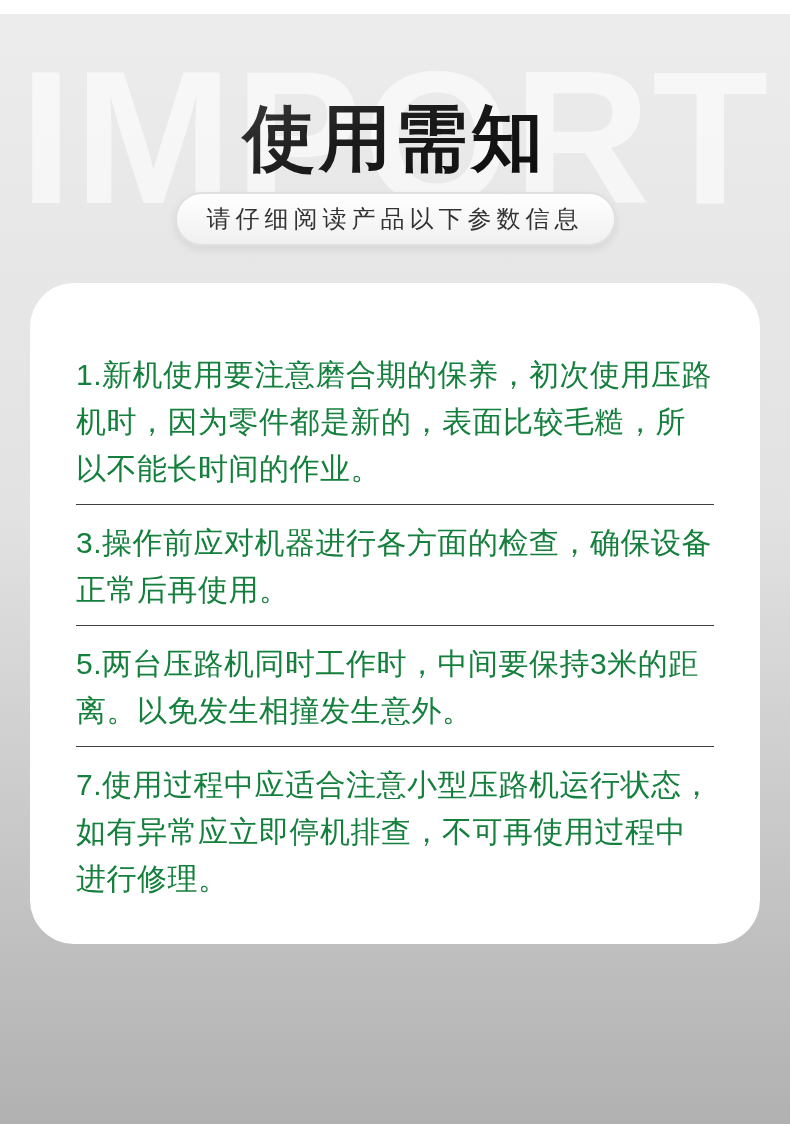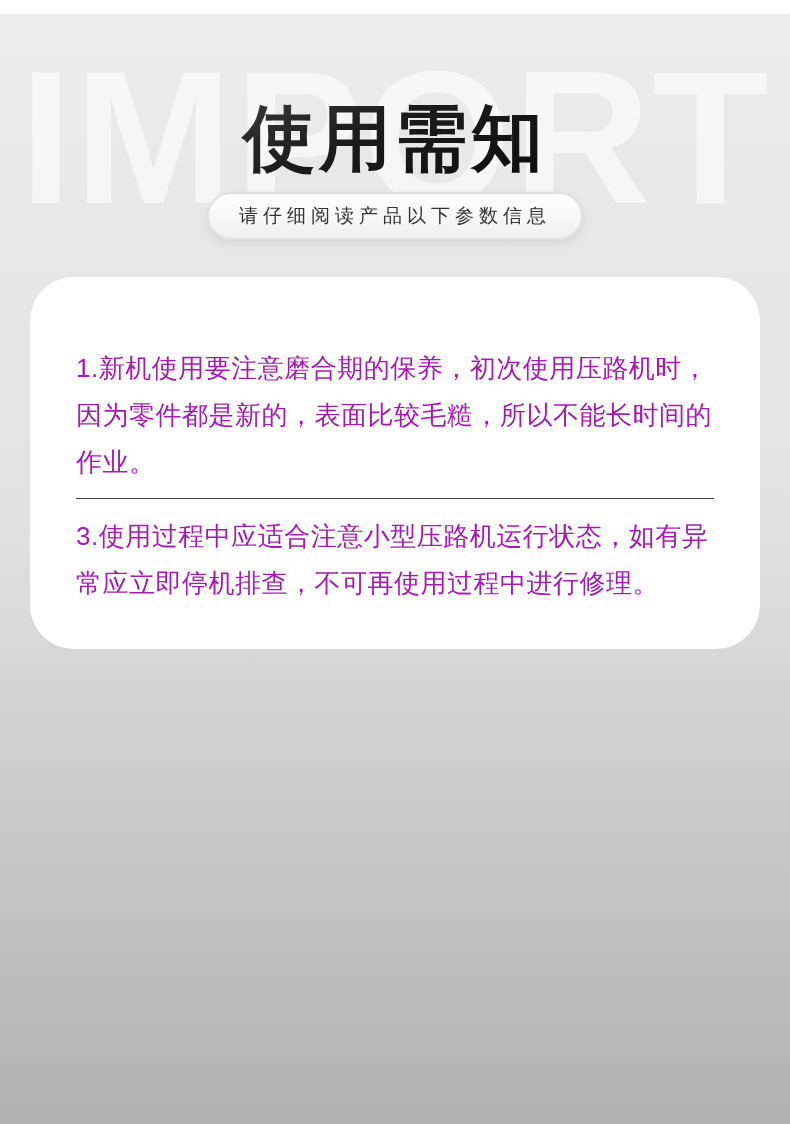--- a/index.html
+++ b/index.html
@@ -63,21 +63,21 @@
   .badge {
     display: inline-block;
     margin-top: 13px;
     padding: 9px 30px;
     border-radius: 30px;
     background: linear-gradient(180deg, #ffffff 0%, #f0f0f0 100%);
     border: 2px solid #e0e0e0;
     box-shadow: 0 4px 10px rgba(0, 0, 0, 0.08);
   }
   .badge span {
-    font-size: 19px;
+    font-size: 24px;
     letter-spacing: 5px;
     color: #333333;
     font-weight: 500;
     font-family: Liberation Serif, serif;
   }
   .card {
     position: relative;
     width: 730px;
     margin: 37px auto 0;
     box-sizing: border-box;
@@ -87,23 +87,23 @@
   }
   .notice-item {
     padding: 14px 0 12px;
     border-bottom: 1px solid #3f3f3f;
   }
   .notice-item:last-child {
     border-bottom: none;
   }
   .notice-item p {
     margin: 0;
-    font-size: 26px;
+    font-size: 30px;
     line-height: 47px;
-    color: #a21caf;
+    color: #15803d;
     letter-spacing: 0.5px;
   }
 </style>
 </head>
 <body>
 
 <div class="page">
   <div class="gray-panel">
 
     <div class="watermark">IMPORT</div>
@@ -113,18 +113,24 @@
       <div class="badge">
         <span>请仔细阅读产品以下参数信息</span>
       </div>
     </div>
 
     <div class="card">
       <div class="notice-item">
         <p>1.新机使用要注意磨合期的保养，初次使用压路机时，因为零件都是新的，表面比较毛糙，所以不能长时间的作业。</p>
       </div>
       <div class="notice-item">
-        <p>3.使用过程中应适合注意小型压路机运行状态，如有异常应立即停机排查，不可再使用过程中进行修理。</p>
+        <p>3.操作前应对机器进行各方面的检查，确保设备正常后再使用。</p>
+      </div>
+      <div class="notice-item">
+        <p>5.两台压路机同时工作时，中间要保持3米的距离。以免发生相撞发生意外。</p>
+      </div>
+      <div class="notice-item">
+        <p>7.使用过程中应适合注意小型压路机运行状态，如有异常应立即停机排查，不可再使用过程中进行修理。</p>
       </div>
     </div>
 
   </div>
 </div>
 
 </body></html>

